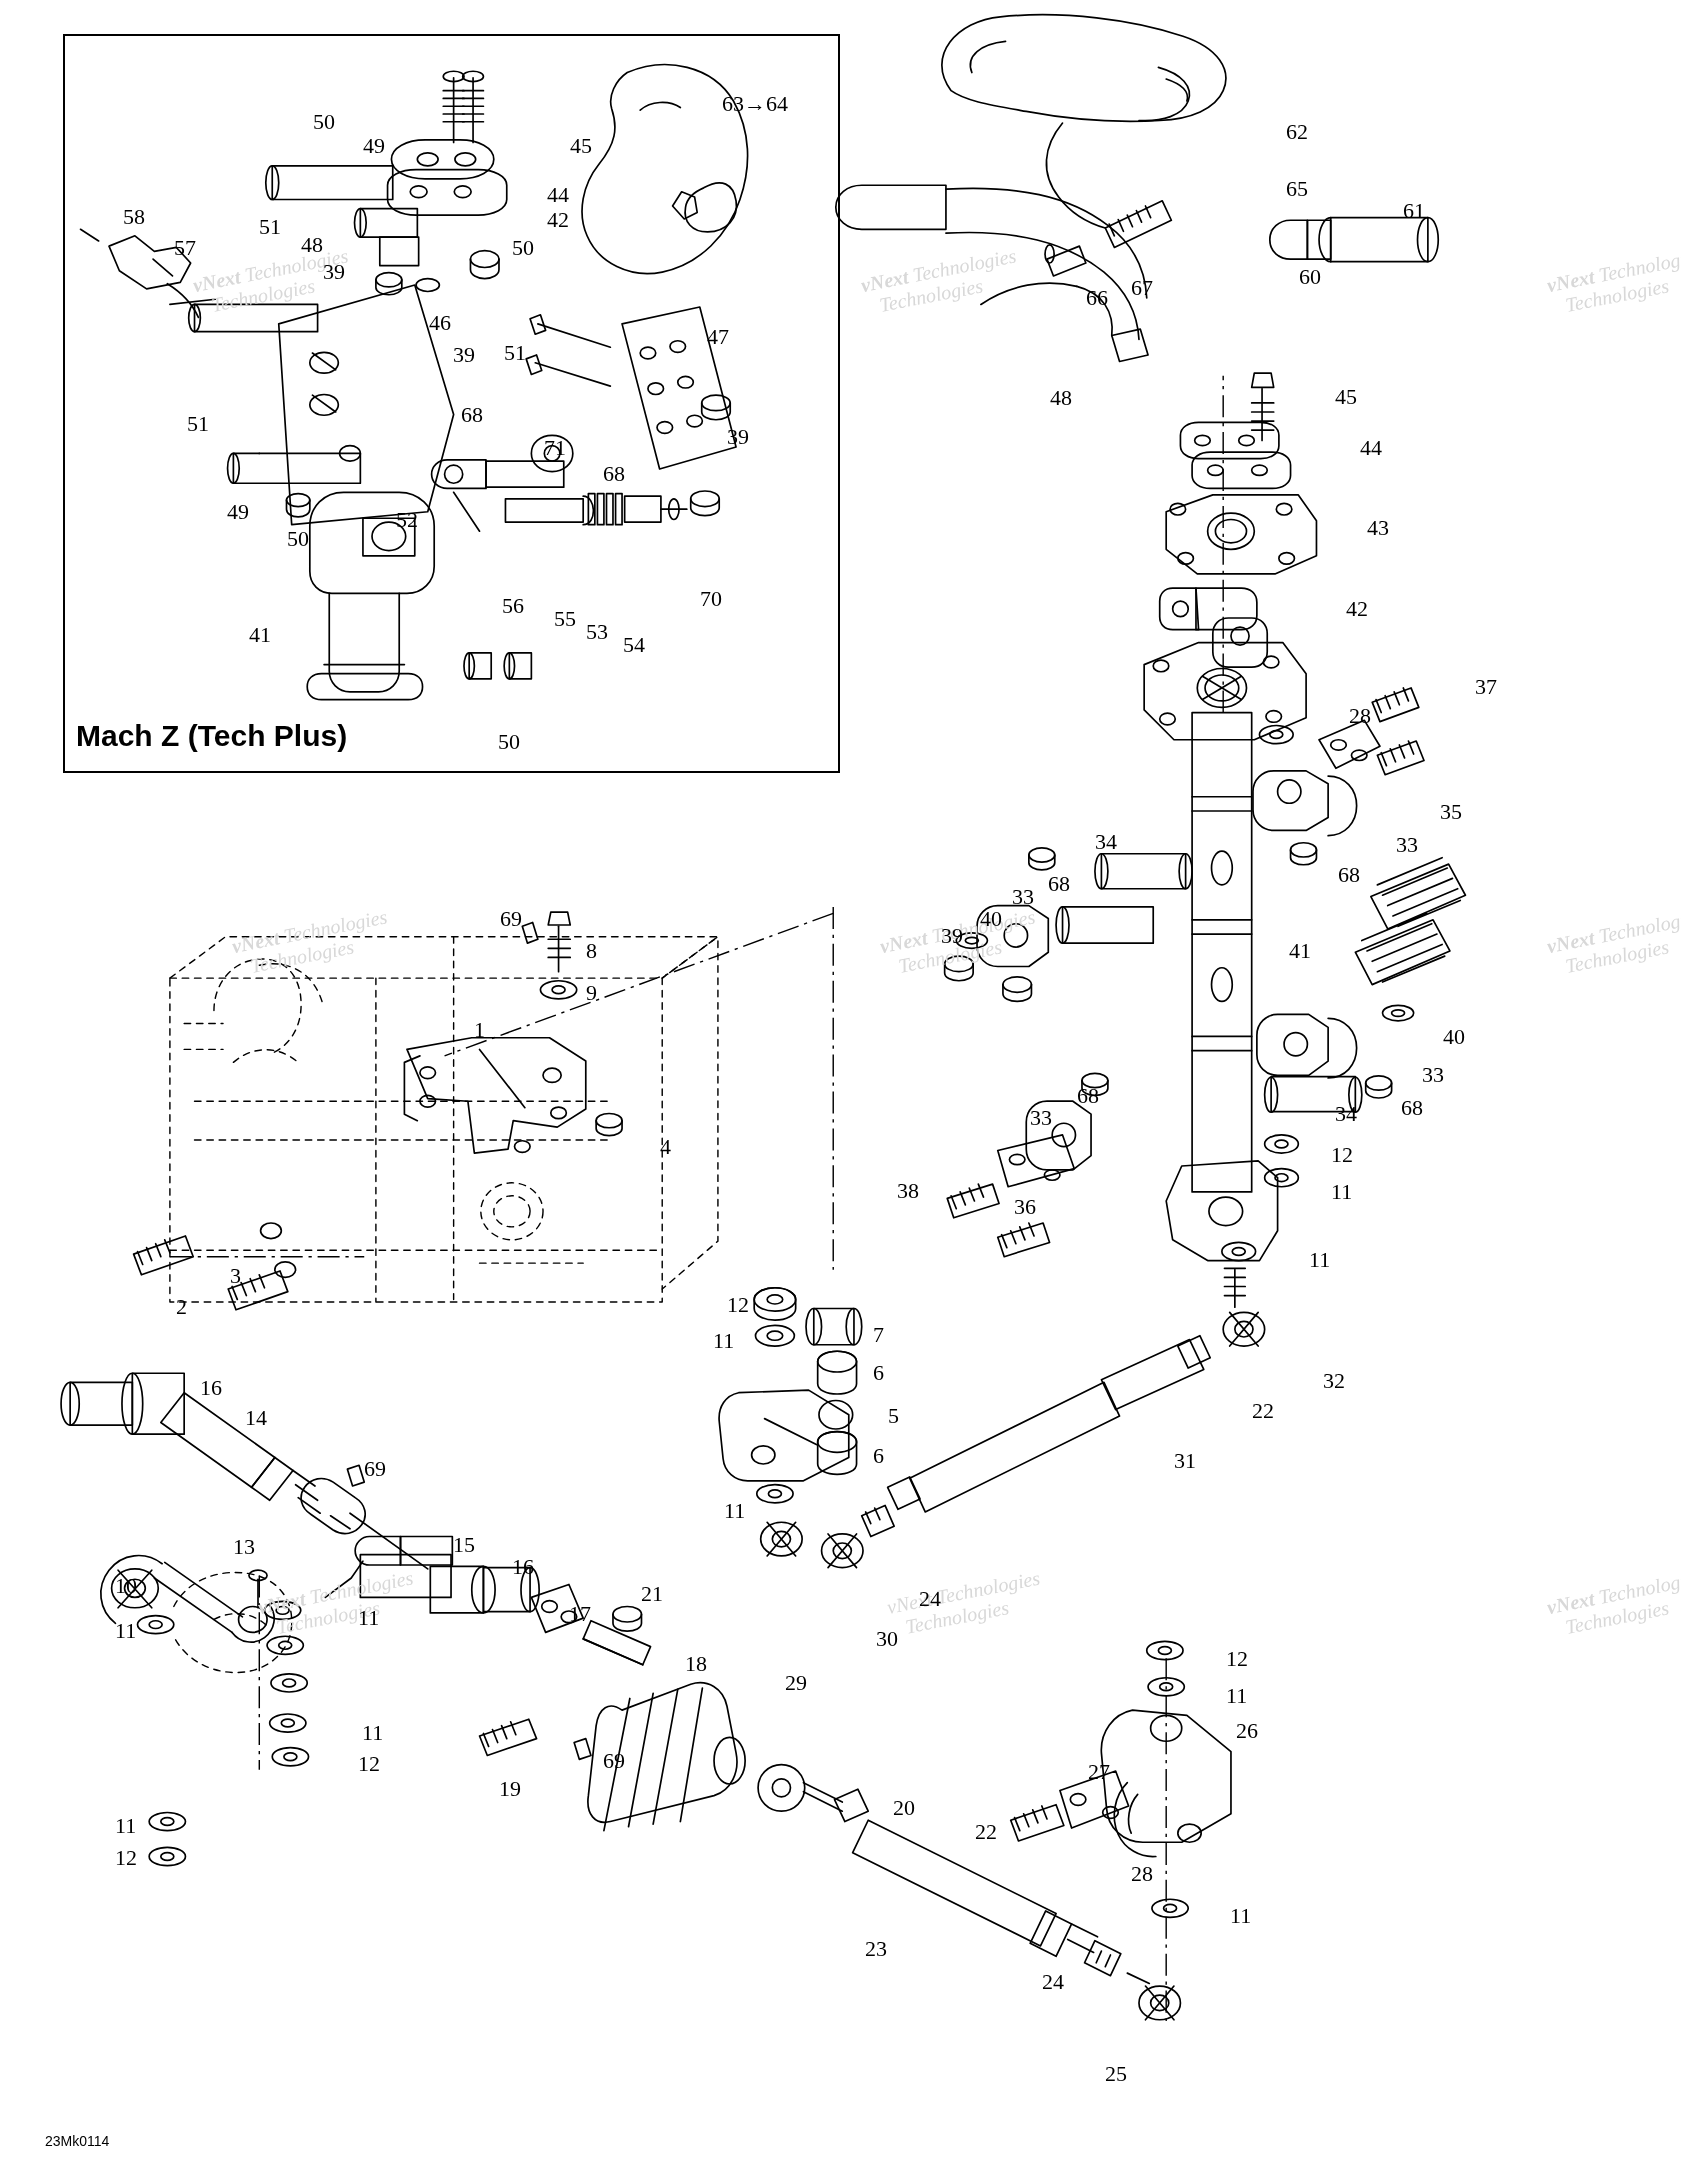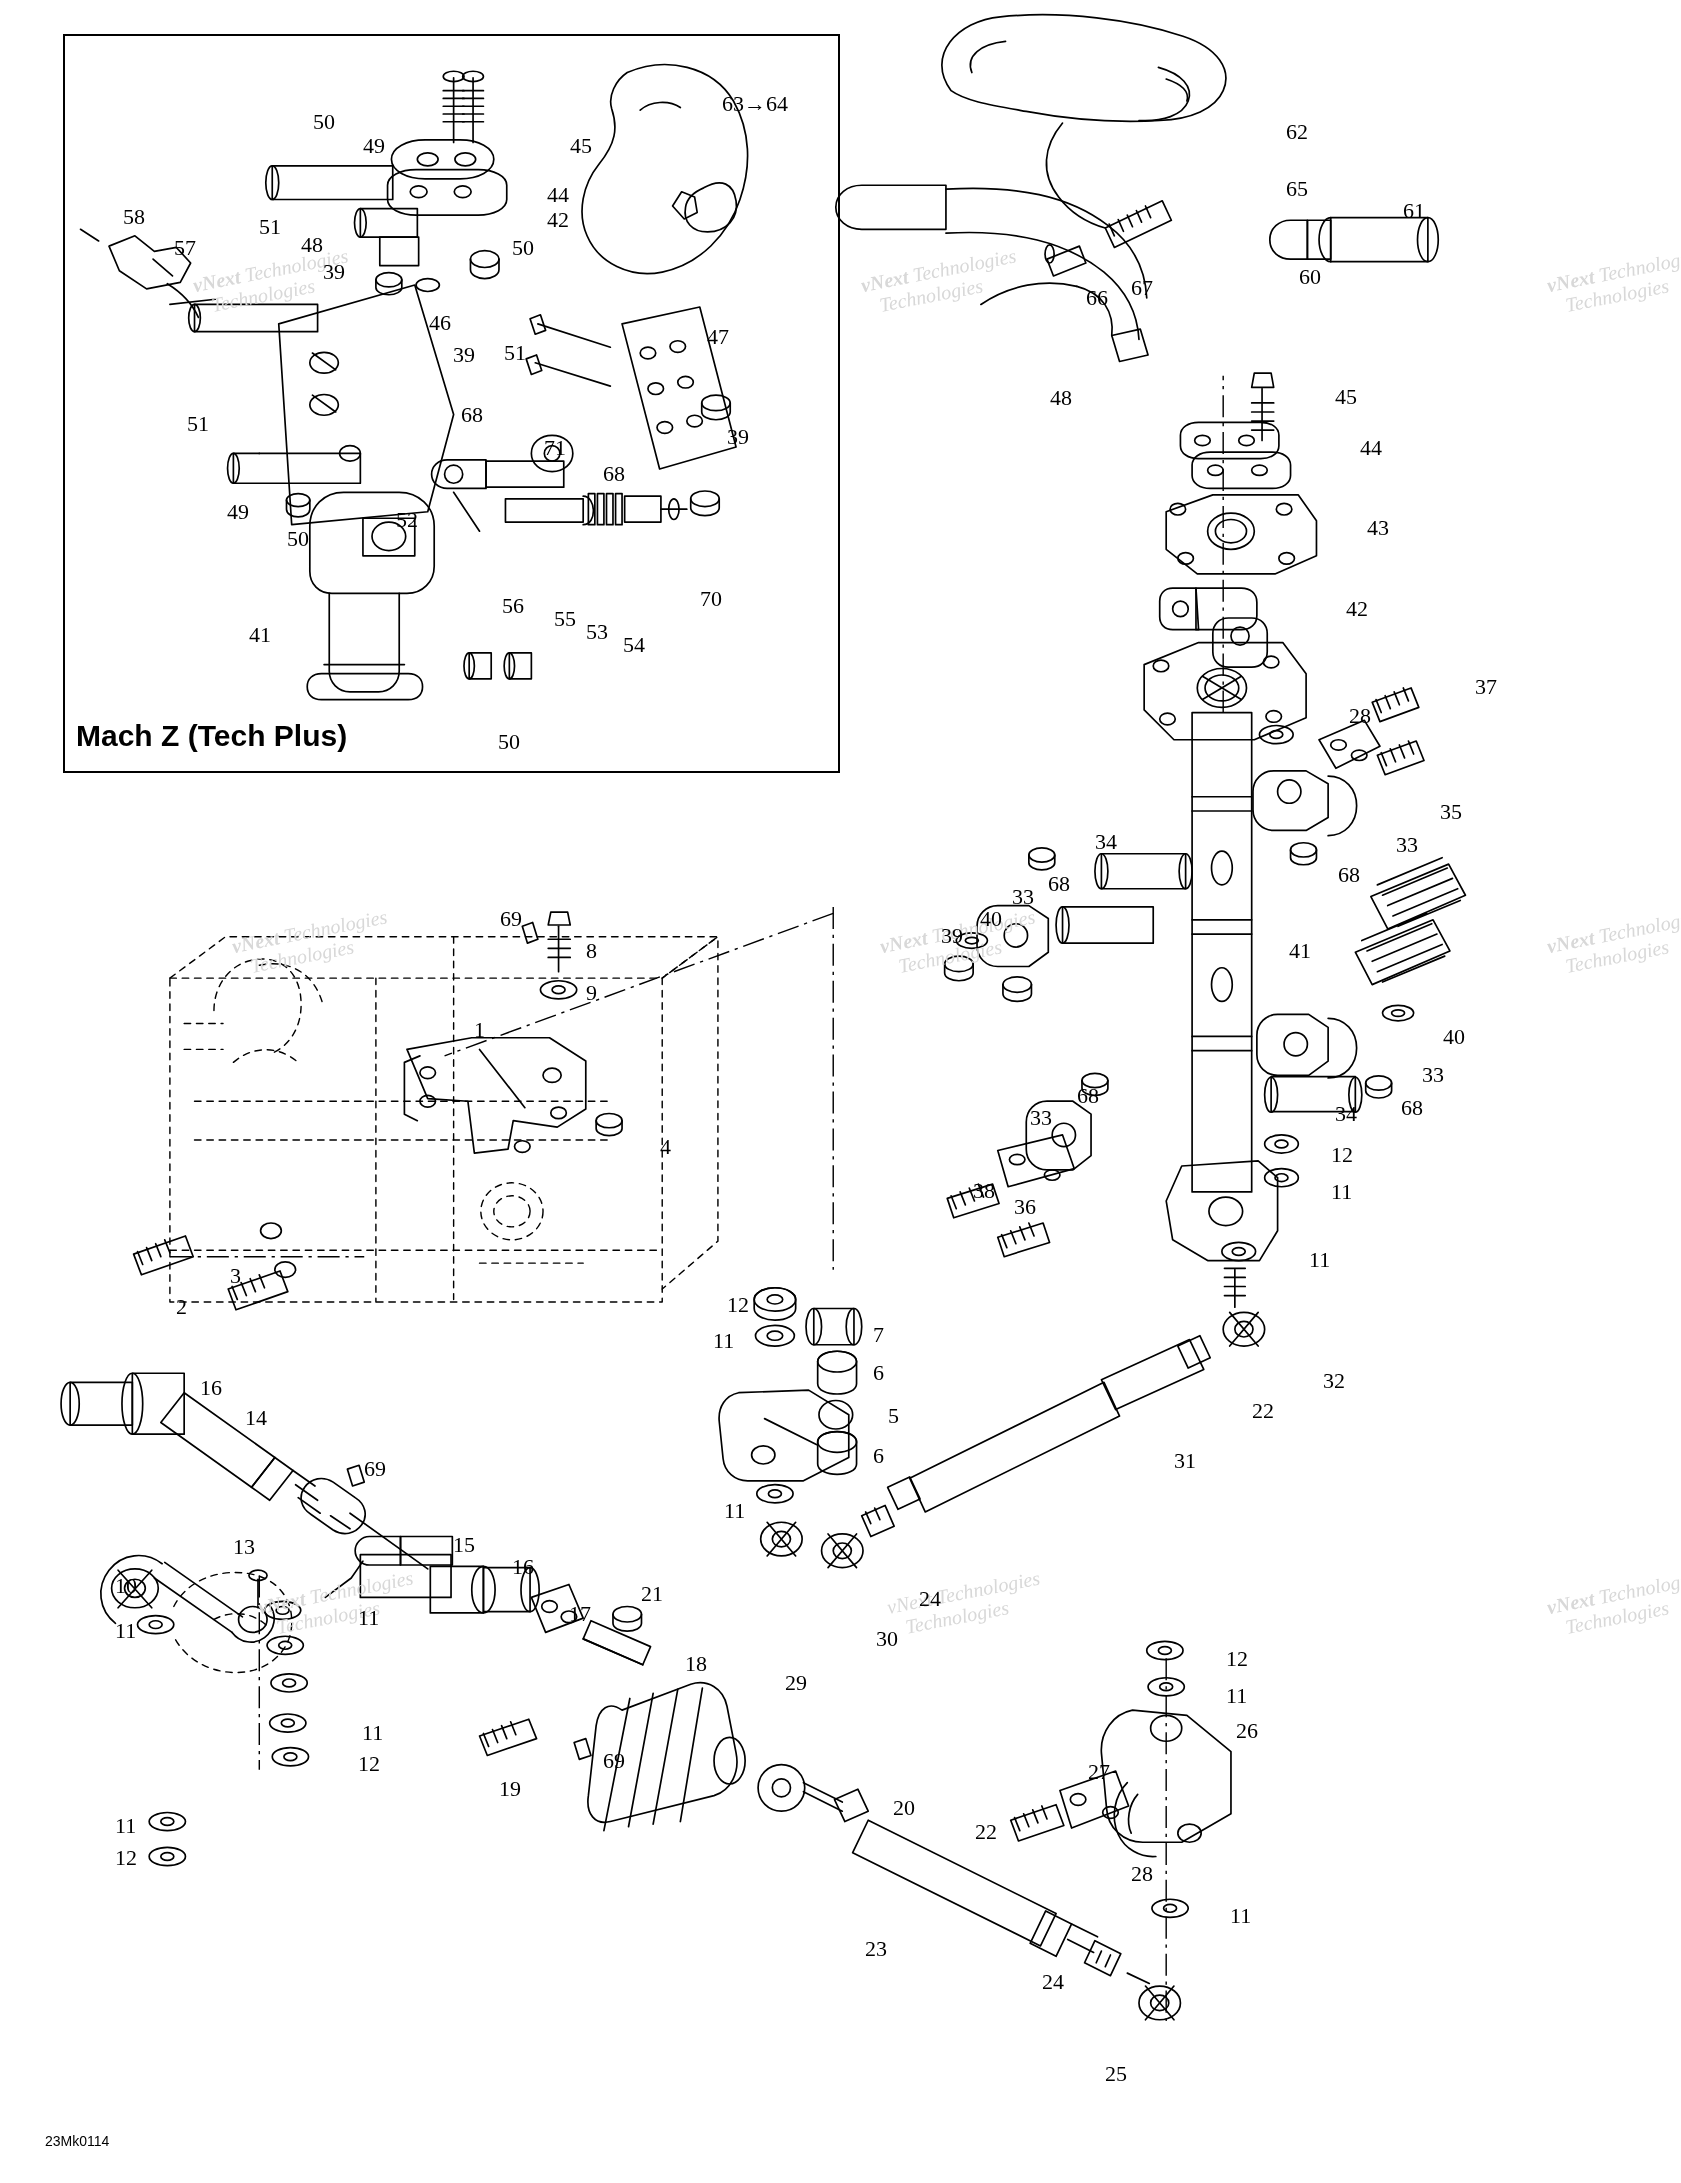--- a/index.html
+++ b/index.html
@@ -581,21 +581,21 @@
       <div class="num" style="left: 1443px; top: 1024px;">40</div>
       <div class="num" style="left: 1422px; top: 1062px;">33</div>
       <div class="num" style="left: 660px; top: 1134px;">4</div>
       <div class="num" style="left: 1335px; top: 1101px;">34</div>
       <div class="num" style="left: 1077px; top: 1083px;">68</div>
       <div class="num" style="left: 1030px; top: 1105px;">33</div>
       <div class="num" style="left: 1401px; top: 1095px;">68</div>
       <div class="num" style="left: 980px; top: 1194px; margin-left: 34px;">36</div>
       <div class="num" style="left: 1331px; top: 1142px;">12</div>
       <div class="num" style="left: 1331px; top: 1179px;">11</div>
-      <div class="num" style="left: 973px; top: 1178px;">38</div>
+      <div class="num" style="left: 897px; top: 1178px;">38</div>
       <div class="num" style="left: 230px; top: 1263px;">3</div>
       <div class="num" style="left: 176px; top: 1294px;">2</div>
       <div class="num" style="left: 1309px; top: 1247px;">11</div>
       <div class="num" style="left: 727px; top: 1292px;">12</div>
       <div class="num" style="left: 713px; top: 1328px;">11</div>
       <div class="num" style="left: 873px; top: 1322px;">7</div>
       <div class="num" style="left: 873px; top: 1360px;">6</div>
       <div class="num" style="left: 888px; top: 1403px;">5</div>
       <div class="num" style="left: 873px; top: 1443px;">6</div>
       <div class="num" style="left: 1323px; top: 1368px;">32</div>

